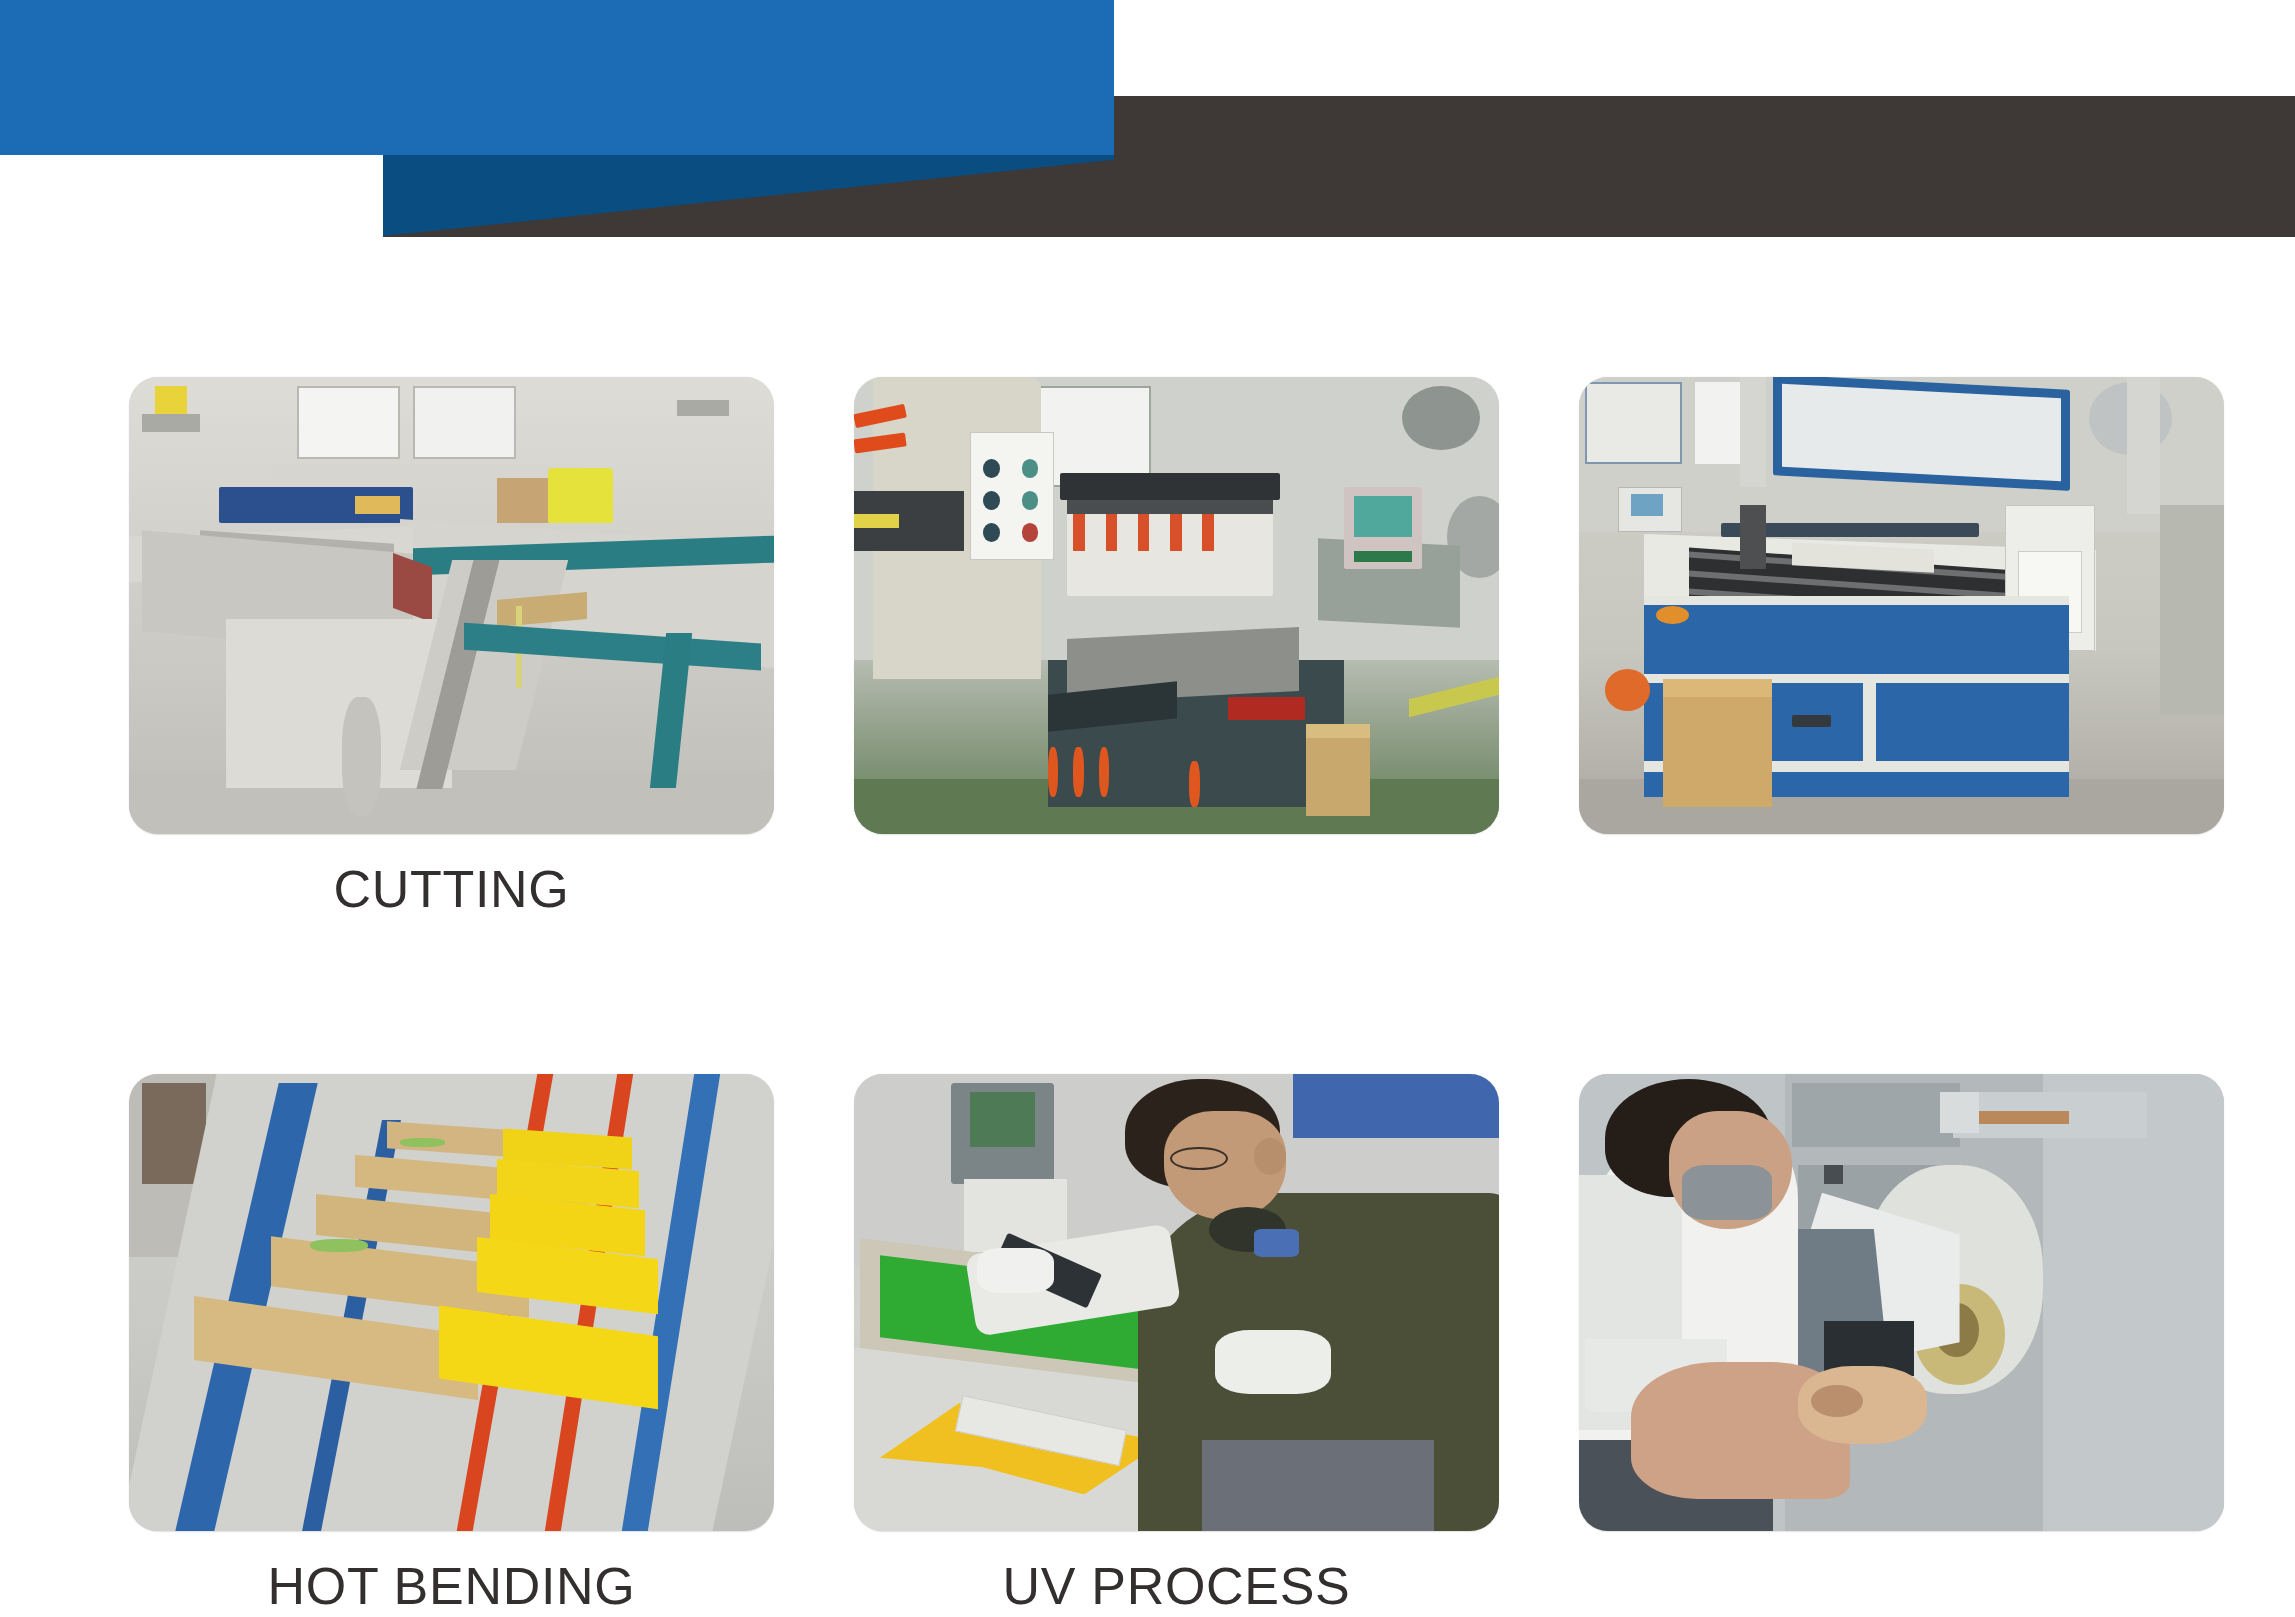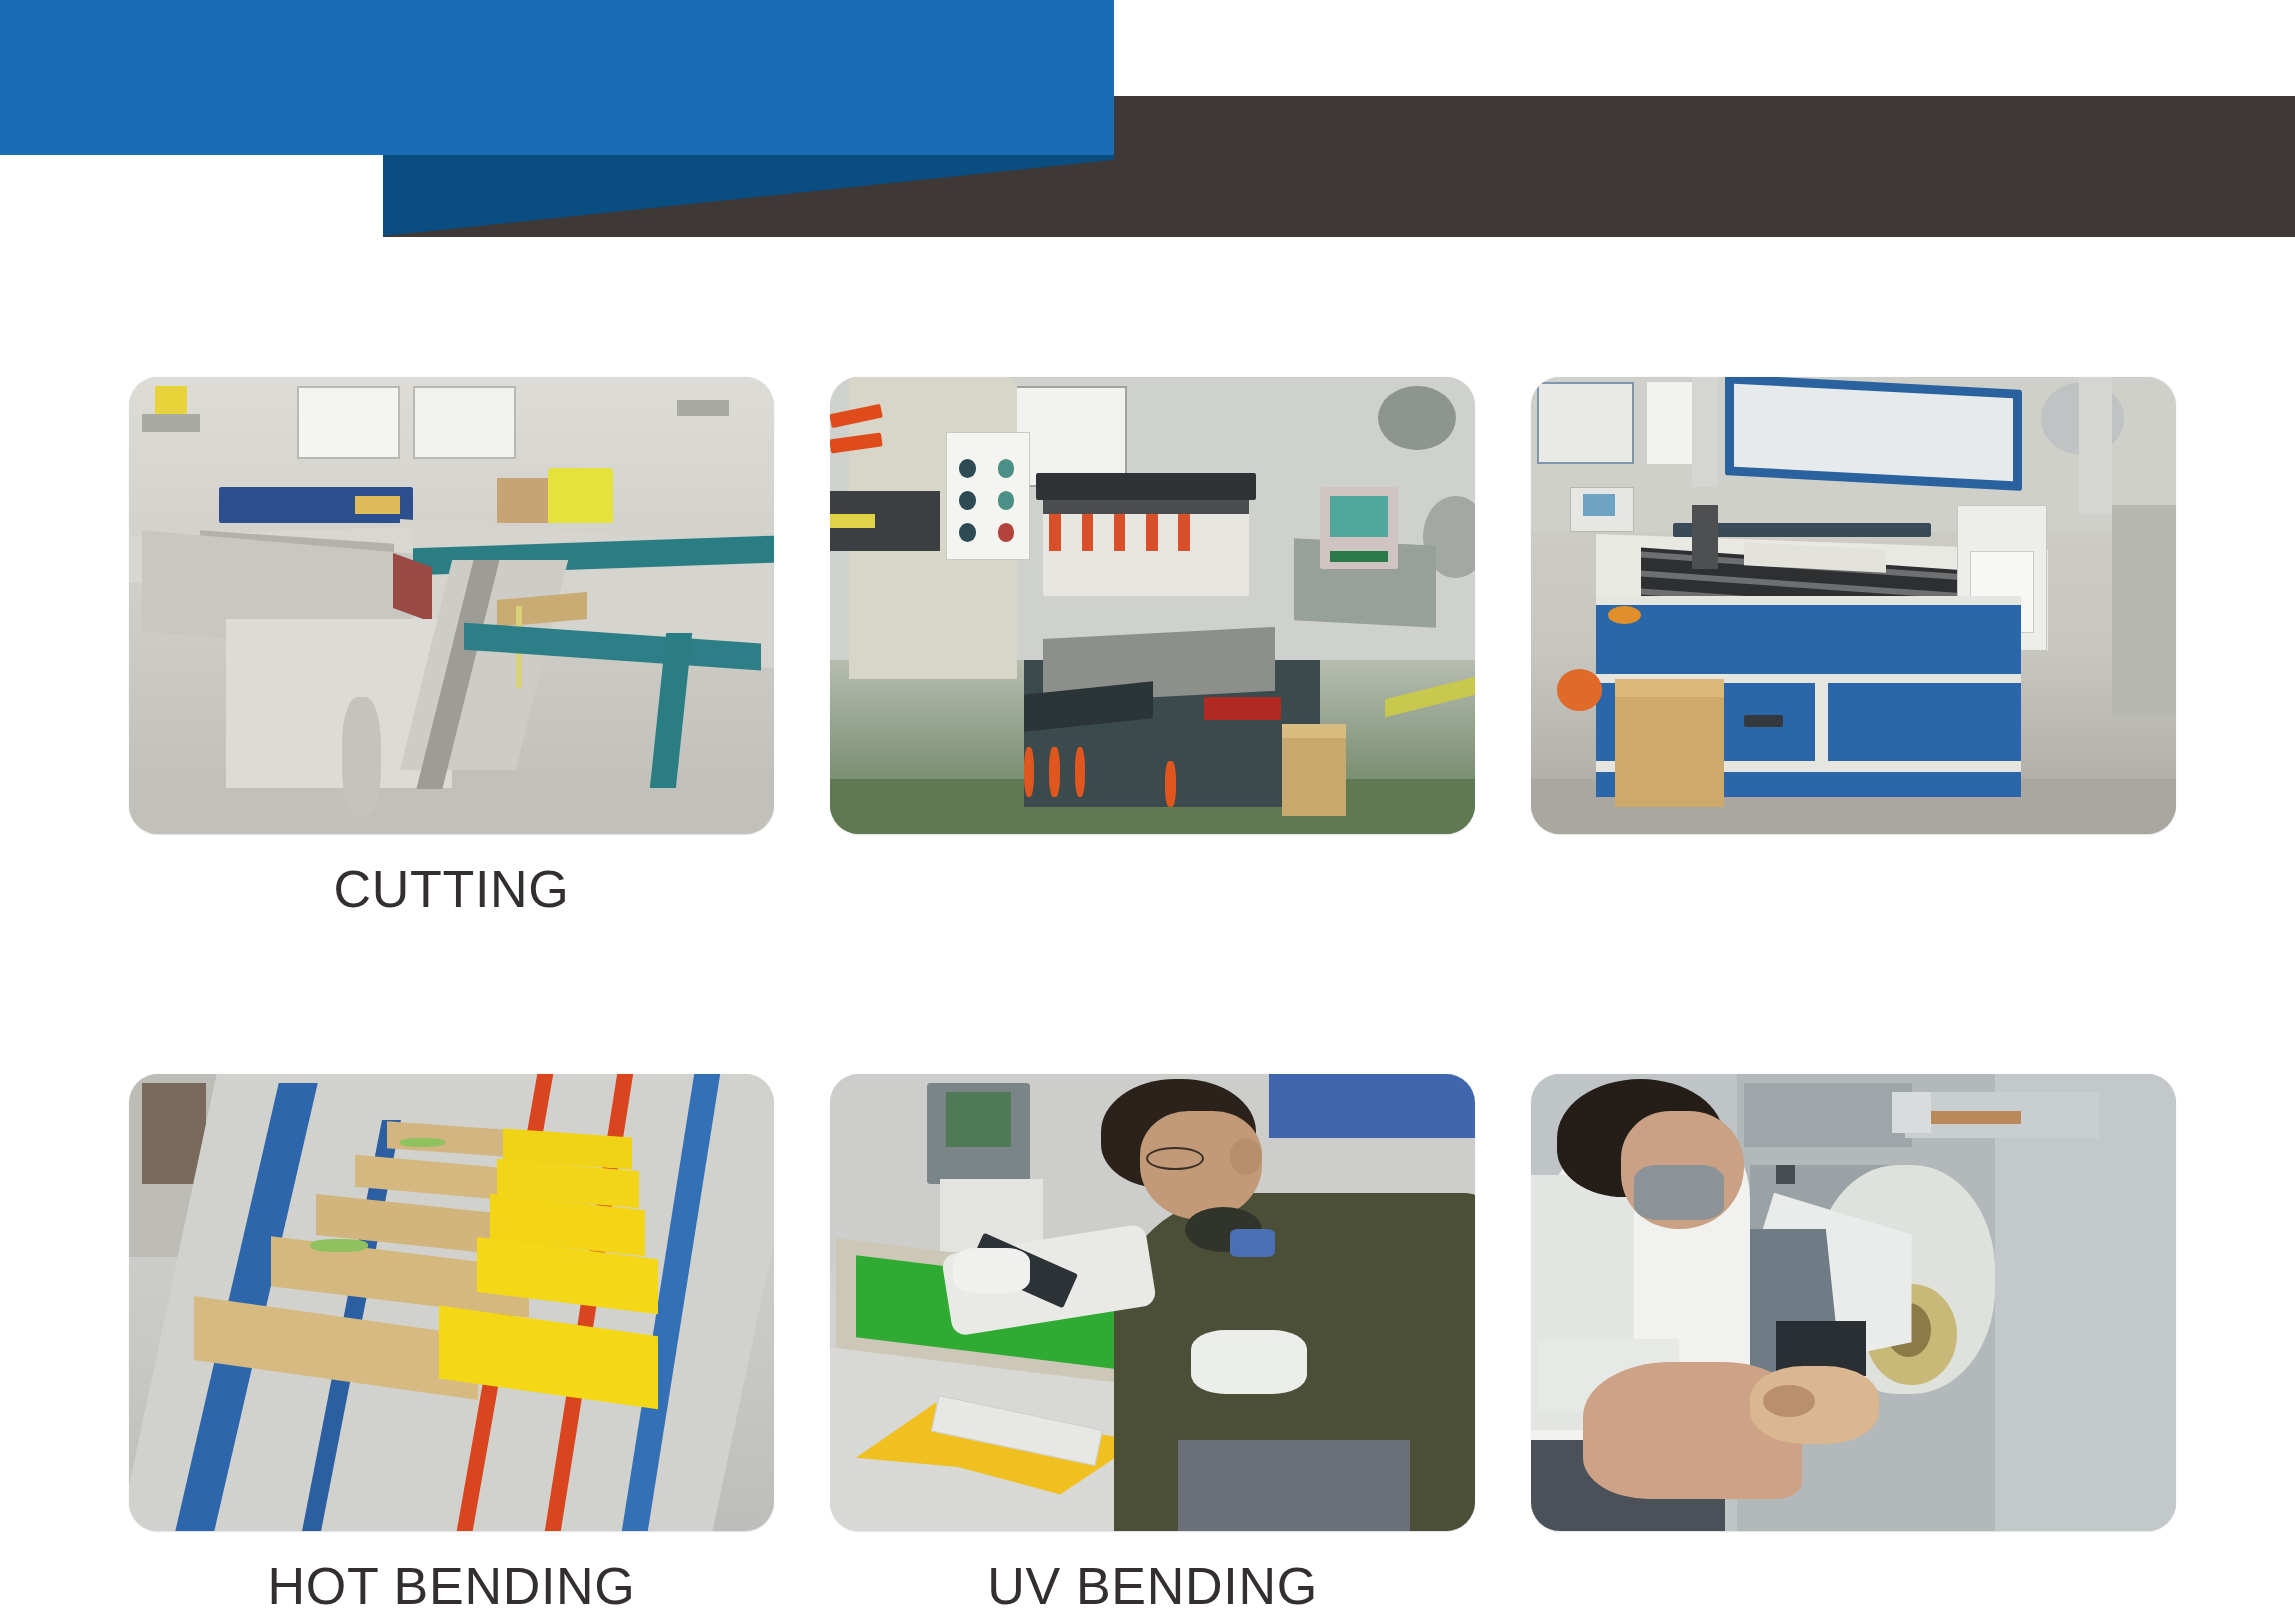--- a/index.html
+++ b/index.html
@@ -73,21 +73,21 @@
   .grid {
     position: absolute;
     left: 129px;
     top: 377px;
     width: 2057px;
   }
 
   .row {
     display: flex;
     flex-direction: row;
-    gap: 56px;
+    gap: 80px;
   }
 
   .row.row-2 { margin-top: 159px; }
 
   .cell {
     width: 645px;
     display: flex;
     flex-direction: column;
     align-items: center;
   }
@@ -496,21 +496,21 @@
           <div class="o p5-ear"></div>
             <div class="o p5-glasses"></div>
           <div class="o p5-collar"></div>
             <div class="o p5-badge"></div>
           <div class="o p5-arm"></div>
             <div class="o p5-squeegee"></div>
           <div class="o p5-glove1"></div>
             <div class="o p5-glove2"></div>
         </div>
       </div>
-      <div class="caption">UV BENDING</div>
+      <div class="caption">UV PROCESS</div>
     </div>
 
     <div class="cell">
       <div class="photo p6">
         <div class="scene">
           <div class="o p6-bgwall"></div>
             <div class="o p6-rightbg"></div>
           <div class="o p6-mach"></div>
             <div class="o p6-machtop"></div>
           <div class="o p6-shelf"></div>

